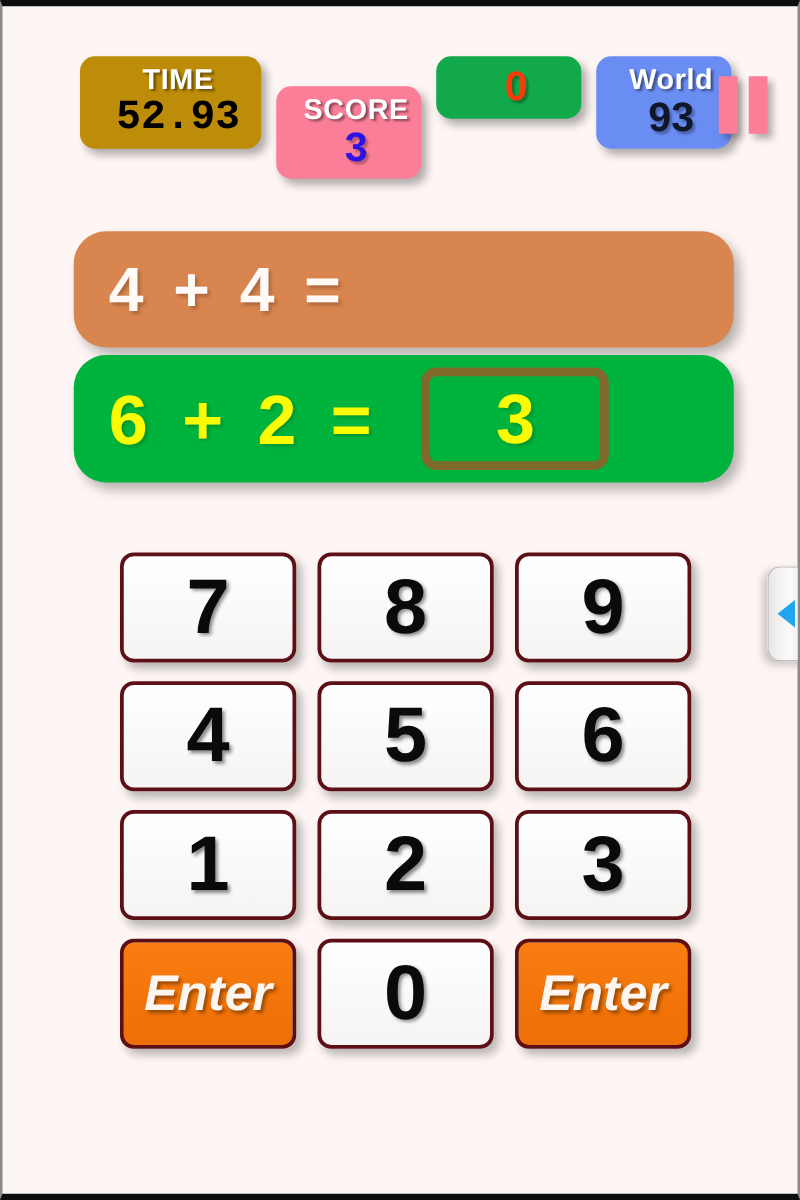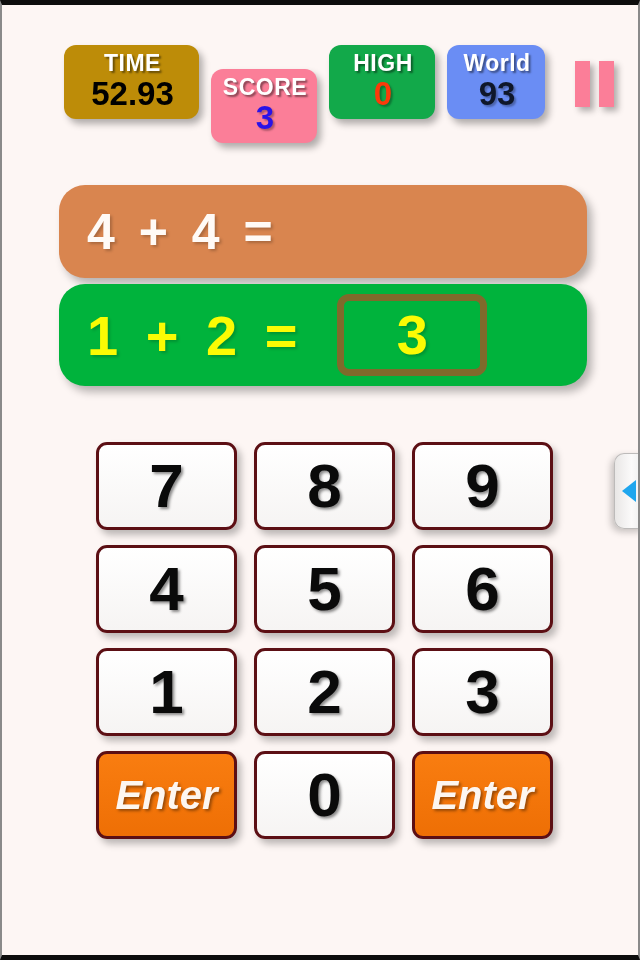--- a/index.html
+++ b/index.html
@@ -31,21 +31,21 @@
   .stats-row {
     position: absolute;
     top: 40px;
     left: 62px;
     display: flex;
     align-items: flex-start;
     gap: 12px;
   }
   .stat-box {
     border-radius: 12px;
-    padding: 6px 0 8px 2px;
+    padding: 6px 0 8px 12px;
     text-align: center;
     box-shadow: 4px 5px 7px rgba(0,0,0,0.30);
     position: relative;
   }
   .stat-label {
     display: block;
     font-size: 23px;
     font-weight: bold;
     letter-spacing: 0.5px;
     color: #ffffff;
@@ -53,21 +53,21 @@
     line-height: 1.08;
   }
   .stat-value {
     display: block;
     font-size: 33px;
     font-weight: bold;
     line-height: 1.05;
     margin-top: 1px;
   }
   #stat-time  { background: #bd8c08; width: 133px; }
-  #stat-time .stat-value  { color: #000000; }
+  #stat-time .stat-value  { color: #000000; font-family: Liberation Mono, monospace; }
   #stat-score { background: #fb7e98; width: 104px; margin-top: 24px; }
   #stat-score .stat-value { color: #2a12e8; text-shadow: 2px 2px 2px rgba(0,0,0,0.30); }
   #stat-high  { background: #12a94a; width: 104px; }
   #stat-high .stat-value  { color: #fc3a09; text-shadow: 2px 2px 2px rgba(0,0,0,0.30); }
   #stat-world { background: #6a8df4; width: 96px; }
   #stat-world .stat-value { color: #0f172a; text-shadow: 2px 2px 2px rgba(0,0,0,0.30); }
 
   
   #pause-button {
     position: absolute;
@@ -222,40 +222,39 @@
   <div class="stats-row">
     <div class="stat-box" id="stat-time">
       <span class="stat-label">TIME</span>
       <span class="stat-value">52.93</span>
     </div>
     <div class="stat-box" id="stat-score">
       <span class="stat-label">SCORE</span>
       <span class="stat-value">3</span>
     </div>
     <div class="stat-box" id="stat-high">
-      <span class="stat-label">HIGH</span>
       <span class="stat-value">0</span>
     </div>
     <div class="stat-box" id="stat-world">
       <span class="stat-label">World</span>
       <span class="stat-value">93</span>
     </div>
   </div>
 
   <div id="pause-button">
     <div class="bar"></div>
     <div class="bar"></div>
   </div>
 
   <div class="problem-bar" id="prev-problem">
     <span class="expr">4 + 4 =</span>
   </div>
 
   <div class="problem-bar" id="current-problem">
-    <span class="expr">1 + 2 =</span>
+    <span class="expr">6 + 2 =</span>
     <div id="answer-box">
       <span class="answer-text">3</span>
     </div>
   </div>
 
   <div id="keypad">
     <div class="key digit">
         <span class="key-label">7</span>
       </div>
     <div class="key digit">

